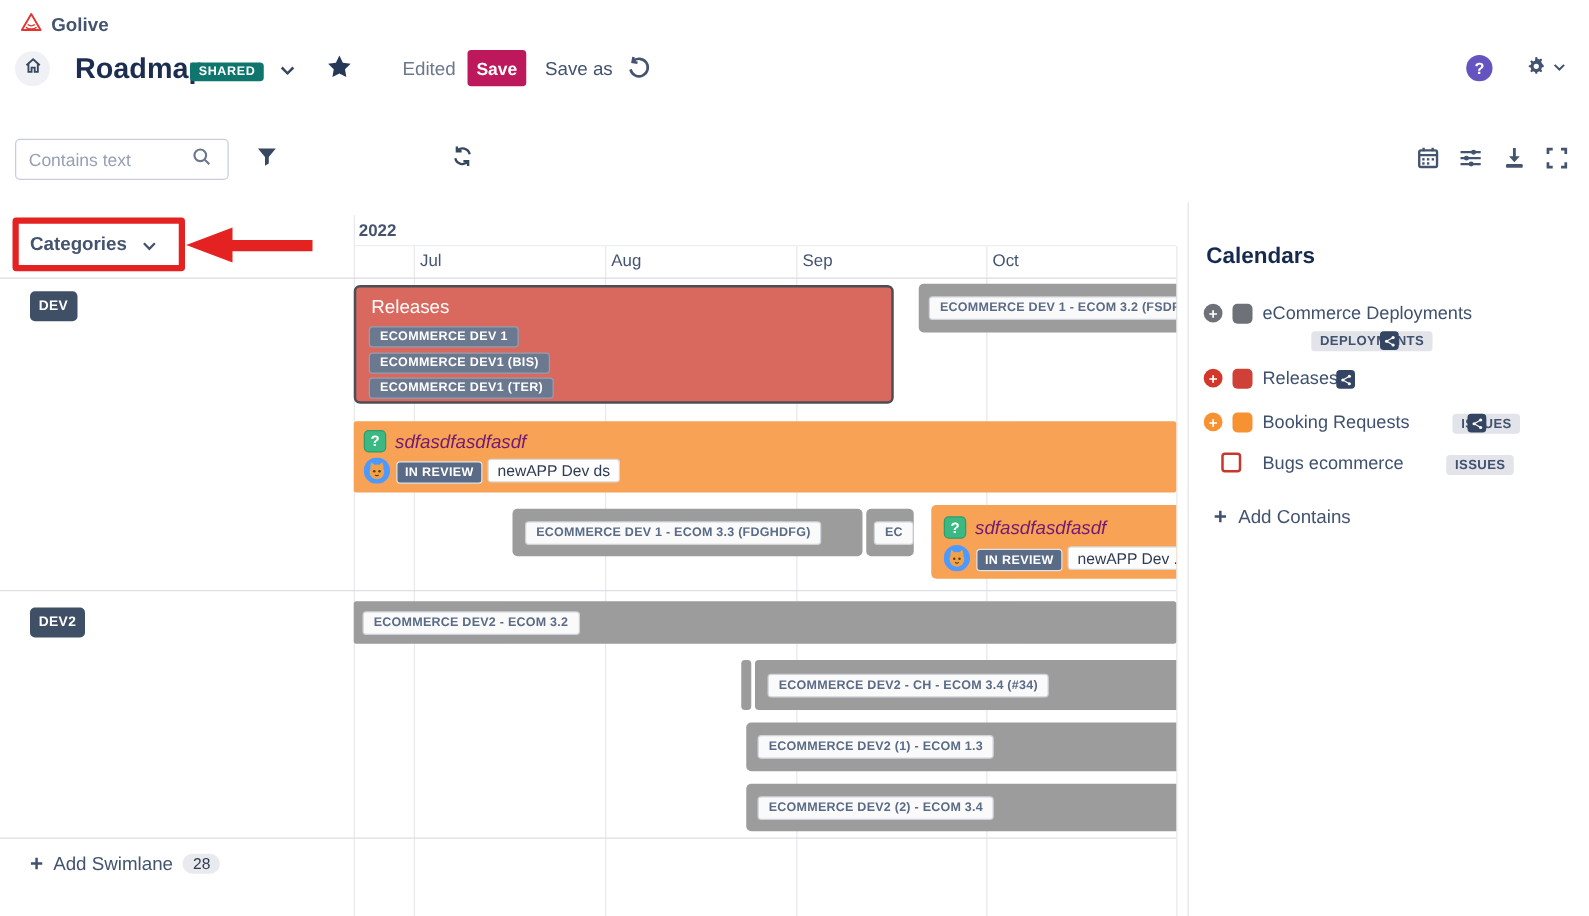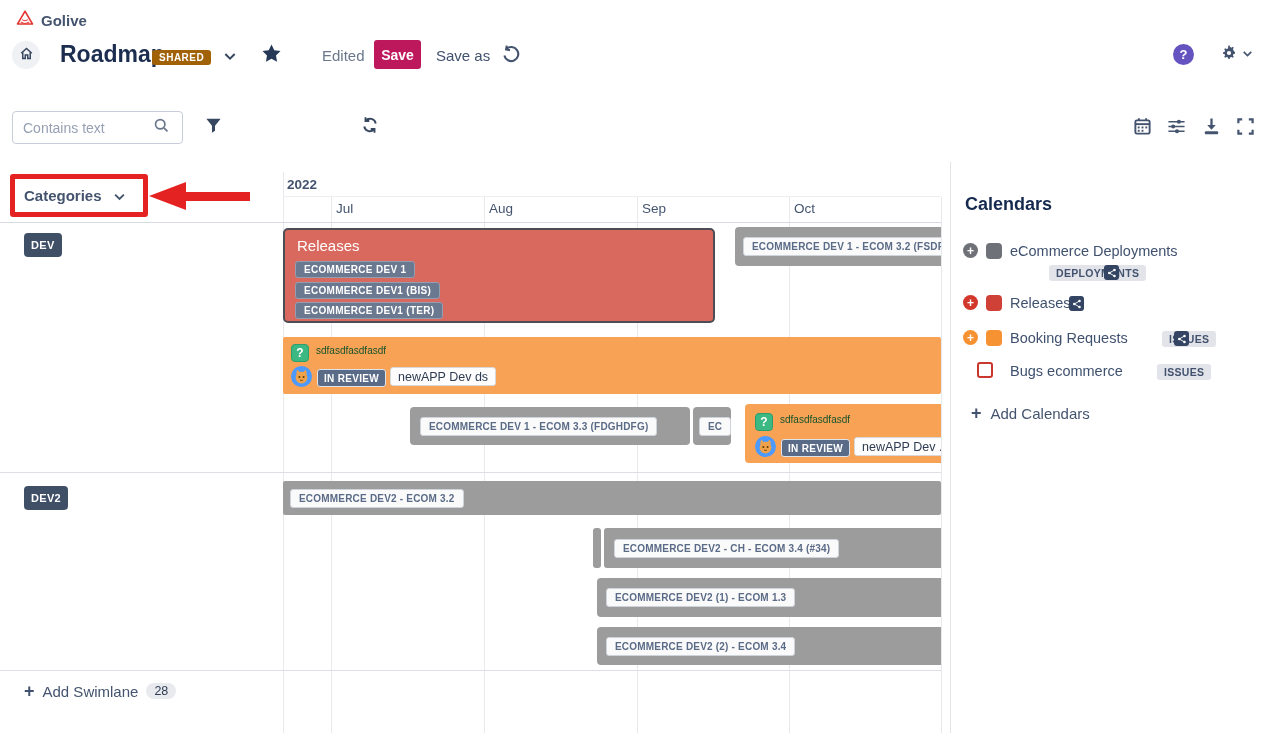--- a/index.html
+++ b/index.html
@@ -5,21 +5,21 @@
   * { margin:0; padding:0; box-sizing:border-box; }
   body { font-family:"Liberation Sans", sans-serif; background:#fff; }
   .app { position:relative; width:1271px; height:733px; overflow:hidden; background:#fff; }
   .abs { position:absolute; }
 
   
   .brand { left:16px; top:9px; display:flex; align-items:center; gap:7px; }
   .brand-name { font-size:15px; color:#44546f; font-weight:600; }
   .home-btn { left:12px; top:41px; width:28px; height:28px; border-radius:50%; background:#eff1f4; display:flex; align-items:center; justify-content:center; cursor:pointer; }
   .page-title { left:60px; top:41px; font-size:23px; font-weight:bold; color:#1c2d4f; }
-  .shared-badge { left:152px; top:50px; background:#a16207; color:#fff; font-size:10px; font-weight:bold; letter-spacing:.5px; padding:2px 7px; border-radius:3px; }
+  .shared-badge { left:152px; top:50px; background:#0f766e; color:#fff; font-size:10px; font-weight:bold; letter-spacing:.5px; padding:2px 7px; border-radius:3px; }
   .title-chevron { left:222px; top:48px; }
   .star-icon { left:260px; top:42px; }
   .edited-label { left:322px; top:47px; font-size:15px; color:#6b778c; }
   .save-btn { left:374px; top:40px; width:47px; height:29px; background:#be185d; border:none; border-radius:3px; color:#fff; font-size:14px; font-weight:bold; cursor:pointer; font-family:inherit;text-align:center; }
   .save-as { left:436px; top:47px; font-size:15px; color:#42526e; cursor:pointer; }
   .undo-btn { left:501px; top:44px; cursor:pointer; }
   .help-btn { left:1173px; top:44px; width:21px; height:21px; border-radius:50%; background:#6554c0; color:#fff; font-size:13px; font-weight:bold; display:flex; align-items:center; justify-content:center; cursor:pointer; }
   .gear-btn { left:1220px; top:44px; cursor:pointer; display:flex; align-items:center; gap:3px; }
 
   
@@ -49,21 +49,21 @@
   
   .chip { display:inline-block; background:rgba(255,255,255,.95); color:#5a6b87; font-size:10px; font-weight:bold; letter-spacing:.2px; padding:3px 8px; border-radius:3px; white-space:nowrap; border:1px solid #cfd3da; }
   .slate-chip { display:inline-block; background:#6a7890; color:#fff; font-size:10px; font-weight:bold; letter-spacing:.3px; padding:2px 8px; border-radius:3px; border:1px solid #939eb0; white-space:nowrap; }
   .status-chip { display:inline-block; background:#5a6b87; color:#fff; font-size:10px; font-weight:bold; letter-spacing:.3px; padding:2.5px 6px; border-radius:3px; border:1px solid #dfe3ea; white-space:nowrap; }
   .app-chip { display:inline-block; background:#fdfdfd; color:#2f3b52; font-size:12.5px; padding:1.5px 7px; border-radius:3px; border:1px solid #d8d8d8; white-space:nowrap; }
   .gray-bar { background:#9c9c9c; border-radius:4px; overflow:hidden; }
   .orange-bar { background:#f7a254; overflow:hidden; }
   .releases-block { left:283px; top:228px; width:432px; height:95px; background:#d9695e; border:2px solid #4d4d55; border-radius:5px; }
   .releases-title { left:12px; top:7px; font-size:15px; color:#fff; }
   .q-icon { width:18px; height:18px; background:#3cb882; border:1px solid #2b9e6e; border-radius:4px; color:#fff; font-size:12px; font-weight:bold; display:flex; align-items:center; justify-content:center; }
-  .orange-title { font-size:10px; color:#14532d; }
+  .orange-title { font-size:15px; color:#701a75;font-style:italic; }
 
   
   .add-swimlane { left:24px; top:682px; display:flex; align-items:center; gap:8px; cursor:pointer; }
   .plus-glyph { font-size:18px; font-weight:bold; color:#42526e; line-height:1; }
   .add-swimlane-label { font-size:15px; color:#44546f; }
   .count-pill { background:#e8eaee; color:#2f3b52; font-size:12.5px; padding:1px 8px; border-radius:9px; }
 
   
   .panel-heading { left:965px; top:194px; font-size:18px; font-weight:bold; color:#152a4e; }
   .plus-circle { width:15px; height:15px; border-radius:50%; color:#fff; font-size:12px; font-weight:bold; display:flex; align-items:center; justify-content:center; line-height:1; cursor:pointer; }
@@ -359,16 +359,16 @@
         <path d="M3.2 7 L10.5 2.8 M3.2 7 L10.5 11.2" stroke="#fff" stroke-width="1.3"></path>
       </svg>
   </div>
 
   <div class="abs cal-checkbox" style="left:977px; top:362px;"></div>
   <div class="abs cal-name" style="left:1010px; top:363px;">Bugs ecommerce</div>
   <span class="abs cal-badge" style="left:1121px; top:364px;">ISSUES</span>
 
   <div class="abs add-calendar">
     <span class="plus-glyph">+</span>
-    <span class="add-calendar-label">Add Calendars</span>
+    <span class="add-calendar-label">Add Contains</span>
   </div>
 
 </div>
 
 </body></html>

